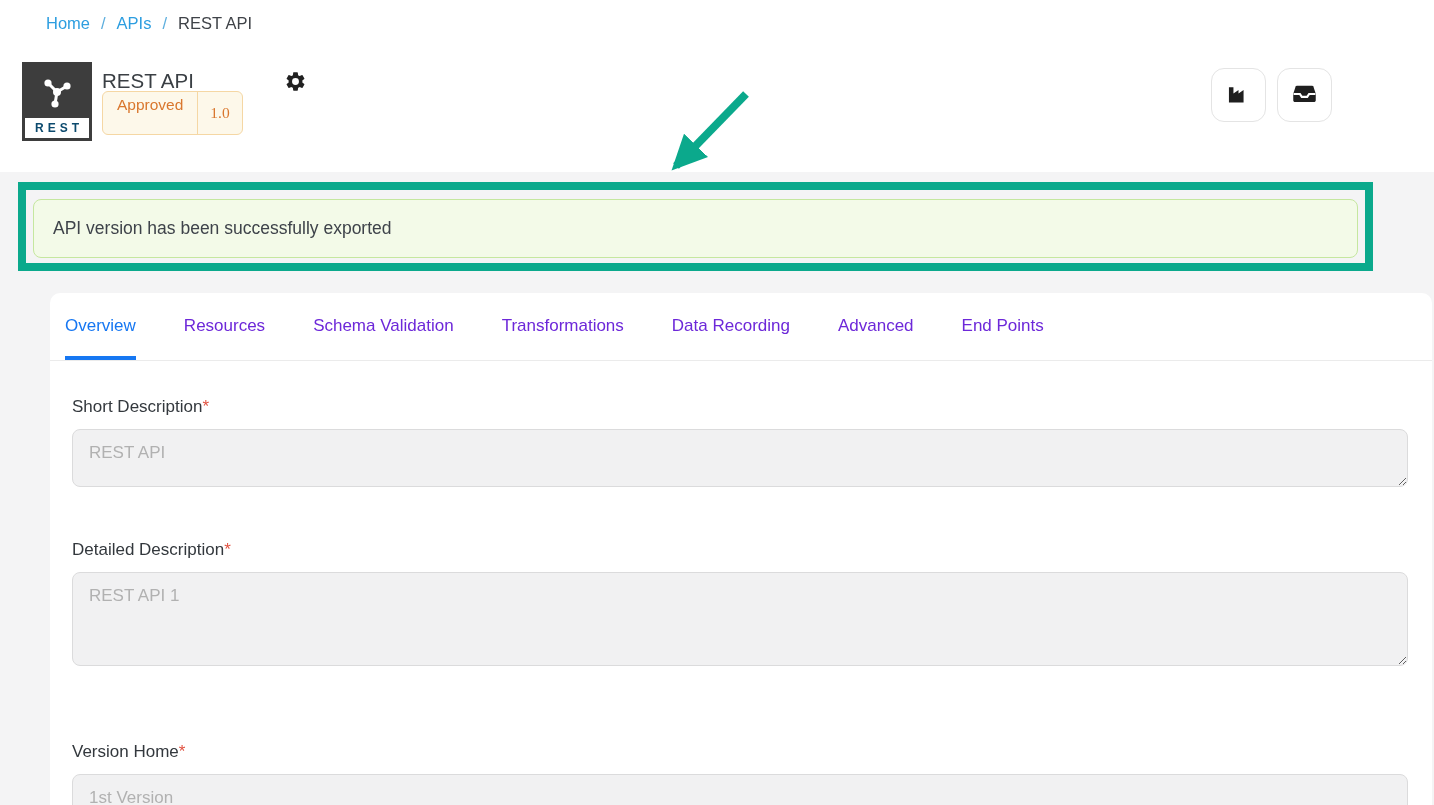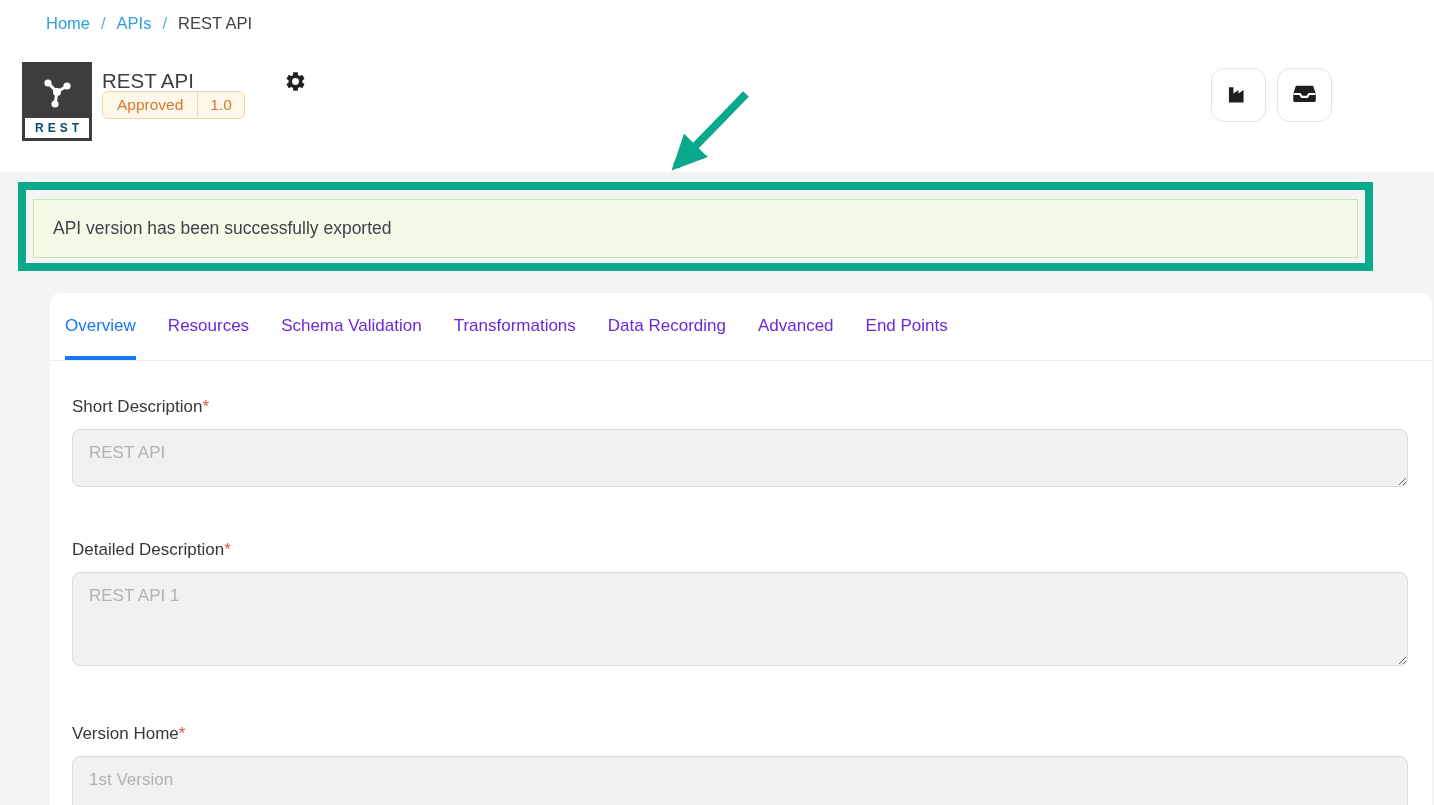--- a/index.html
+++ b/index.html
@@ -29,68 +29,68 @@
 
   .api-title { position:absolute; left:102px; top:69px; font-size:20.5px; color:#3a3f44; }
   .gear-btn { position:absolute; left:283px; top:70px; width:24px; height:24px; cursor:pointer; background:none; border:none; }
 
   .badge-group {
     position:absolute; left:102px; top:91px; display:inline-flex;
     border:1px solid #f5d7a4; border-radius:6px; background:#fdf8ea;
     font-size:15.5px; color:#d9772e; overflow:hidden;
   }
   .badge-status { padding:4px 14px; }
-  .badge-version { padding:4px 12px; border-left:1px solid #f5d7a4; }
+  .badge-version { padding:12px 12px; border-left:1px solid #f5d7a4;font-family:Liberation Serif, serif; }
 
   .toolbar { position:absolute; top:68px; right:102px; display:flex; gap:11px; }
   .tool-btn {
     width:55px; height:54px; background:#fff; border:1px solid #e4e4e4;
     border-radius:13px; display:flex; align-items:center; justify-content:center; cursor:pointer;
   }
 
   
   .annotation-highlight {
     position:absolute; left:18px; top:182px; width:1355px; height:89px;
     border:8px solid #0ba98c; pointer-events:none;
   }
   .annotation-arrow { position:absolute; left:650px; top:84px; width:110px; height:102px; overflow:visible; pointer-events:none; }
 
   .alert {
     position:absolute; left:33px; top:199px; width:1325px; height:59px;
-    background:#f3fae8; border:1px solid #c5e79f; border-radius:0;
+    background:#f3fae8; border:1px solid #c5e79f; border-radius:8px;
     display:flex; align-items:center; padding:0 19px;
     font-size:17.5px; color:#3e434a;
   }
 
   
   .card {
     position:absolute; left:50px; top:293px; width:1382px; height:512px;
     background:#ffffff; border-radius:10px 10px 0 0;
   }
   .tabbar {
-    display:flex; gap:32px; padding-left:15px; height:68px;
+    display:flex; gap:48px; padding-left:15px; height:68px;
     border-bottom:1px solid #ebebeb; align-items:stretch;
   }
   .tab {
     display:flex; align-items:center; font-size:17px; color:#6d28d9;
     border-bottom:4px solid transparent; padding-top:3px; cursor:pointer; white-space:nowrap;
   }
   .tab.active { color:#1677f2; border-bottom-color:#1677f2; }
 
   .content { padding:36px 24px 0 22px; }
   .field-label { font-size:17px; color:#33383d; margin-bottom:12px; }
   .required { color:#e15241; }
   textarea {
     display:block; width:100%; background:#f1f1f2; border:1px solid #dbdbdc;
     border-radius:8px; padding:13px 16px; font-size:17px; color:#3b4045;
     resize:vertical; font-family:inherit; outline:none;
   }
   textarea::placeholder { color:#b1b1b1; }
   .ta-short { height:58px; margin-bottom:53px; }
-  .ta-detail { height:94px; margin-bottom:58px; }
+  .ta-detail { height:94px; margin-bottom:76px; }
   .ta-notes { height:60px; }
 </style>
 </head>
 <body>
 
 <div class="top-white">
 
   <nav class="breadcrumb">
     <a>Home</a>
     <span class="sep">/</span>

